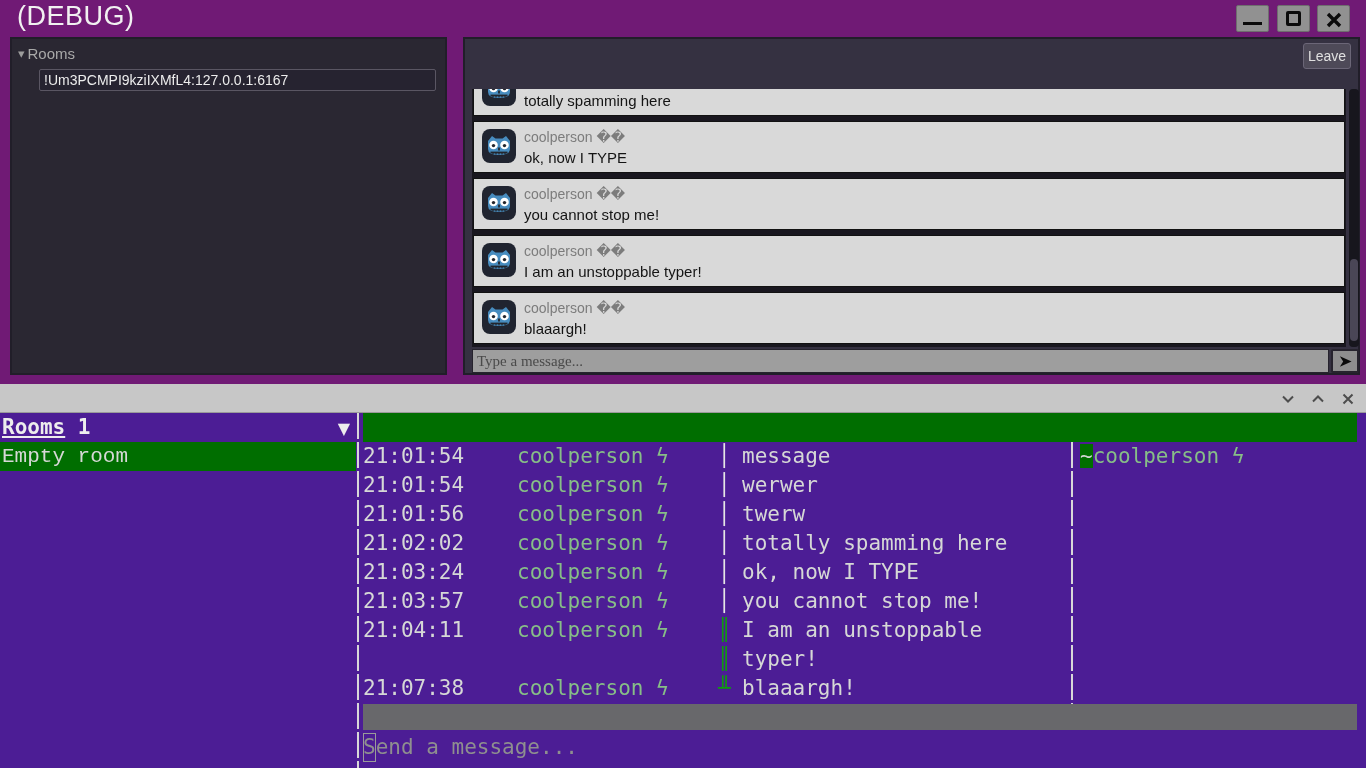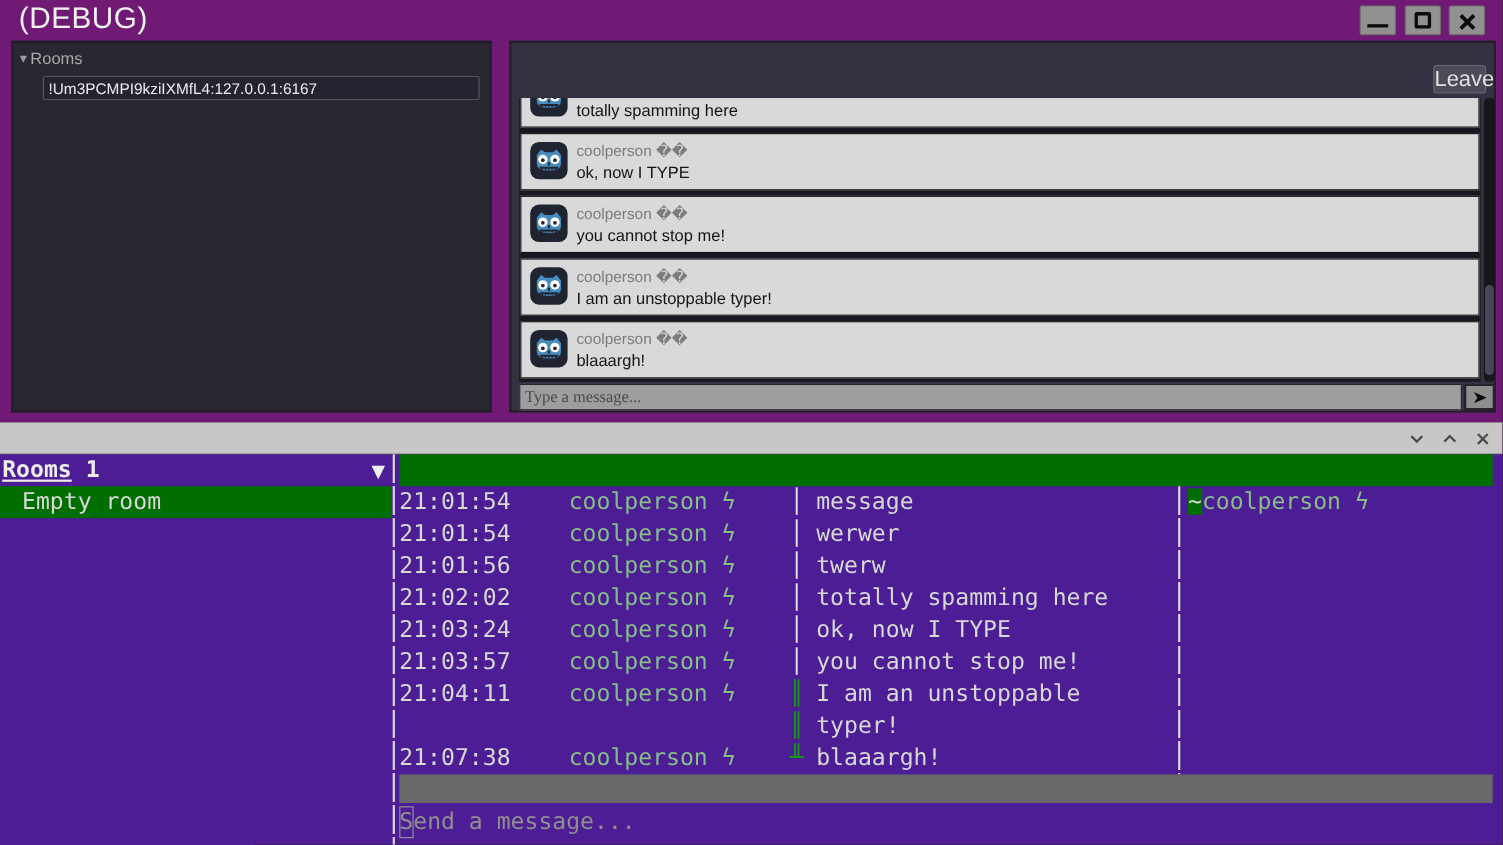--- a/index.html
+++ b/index.html
@@ -18,21 +18,21 @@
   .winbtn-max .box { position:absolute; left:8px; top:5px; width:15px; height:15px; border:3px solid #0b0b0b; border-radius:2px; }
   .winbtn-close svg { position:absolute; left:7px; top:5px; }
 
   .rooms-panel { position:absolute; left:10px; top:37px; width:437px; height:338px; background:#2a2732; border:2px solid #211e29; }
   .tree-header { position:absolute; left:6px; top:6px; display:flex; align-items:center; }
   .tree-arrow { color:#9c9c9c; font-family:"DejaVu Sans",sans-serif; font-size:13px; margin-right:3px; }
   .tree-label { color:#a9a9a9; font-size:15px; }
   .room-entry { position:absolute; left:27px; top:30px; width:397px; height:22px; background:#262330; border:1px solid#5a5663; border-radius:2px; color:#ececec; font-size:14px; line-height:20px; padding-left:4px; white-space:nowrap; overflow:hidden; }
 
   .chat-panel { position:absolute; left:463px; top:37px; width:897px; height:338px; background:#353141; border:2px solid #211e29; }
-  .leave-btn { position:absolute; right:7px; top:20px; width:48px; height:26px; background:#4e4a58; border:1px solid #6b6677; border-radius:3px; color:#e0e0e0; font-size:20px; text-align:center; line-height:24px; }
+  .leave-btn { position:absolute; right:7px; top:4px; width:48px; height:26px; background:#4e4a58; border:1px solid #6b6677; border-radius:3px; color:#e0e0e0; font-size:14px; text-align:center; line-height:24px; }
 
   .msg-viewport { position:absolute; left:7px; top:50px; width:874px; height:258px; overflow:hidden; background:#19171f; }
   .msg-list { display:flex; flex-direction:column; gap:5px; padding:0 1px; }
   .msg-card { flex:0 0 52px; height:52px; background:#d9d9d9; border:1px solid #121212; display:flex; padding:6px 7px; }
   .msg-card.partial { margin-top:-25px; }
   .avatar { width:36px; height:36px; flex:0 0 36px; }
   .msg-body { margin-left:7px; min-width:0; }
   .msg-author { font-size:14px; line-height:19px; color:#7c7c7c; font-family:"Liberation Sans","DejaVu Sans",sans-serif; }
   .msg-text { font-size:15px; line-height:21px; color:#141414; }
 
@@ -48,21 +48,21 @@
   .pb-collapse { right:70px; } .pb-expand { right:40px; } .pb-close { right:10px; }
 
   
   .term { position:absolute; left:0; top:413px; width:1366px; height:355px; background:#4c1d95;
           font-family:"DejaVu Sans Mono","DejaVu Sans",monospace; font-size:21px; line-height:29px; color:#d6d8d6; }
 
   .t-rooms-col { position:absolute; left:0; top:0; width:356px; height:355px; }
   .t-rooms-header { position:relative; height:29px; padding-left:2px; font-weight:bold; color:#ededed; white-space:pre; }
   .t-rooms-header .lbl { text-decoration:underline; }
   .t-dd-arrow { position:absolute; right:6px; top:1px; font-size:16px; font-family:"DejaVu Sans",sans-serif; color:#ededed; }
-  .t-room-sel { height:29px; padding-left:20px; background:#006e00; color:#d6d8d6; }
+  .t-room-sel { height:29px; padding-left:2px; background:#006e00; color:#d6d8d6;font-family:Liberation Mono, monospace; }
 
   .t-vsep { position:absolute; width:2px;
             background:repeating-linear-gradient(to bottom,#d8d8d8 0 26px, transparent 26px 29px); }
   .t-vsep1 { left:357px; top:0; height:355px; }
   .t-vsep2 { left:1071px; top:29px; height:262px; }
 
   .t-greenbar { position:absolute; left:363px; top:0; width:994px; height:29px; background:#006e00; }
 
   .t-rows { position:absolute; left:363px; top:29px; width:709px; }
   .trow { display:flex; height:29px; white-space:pre; }

